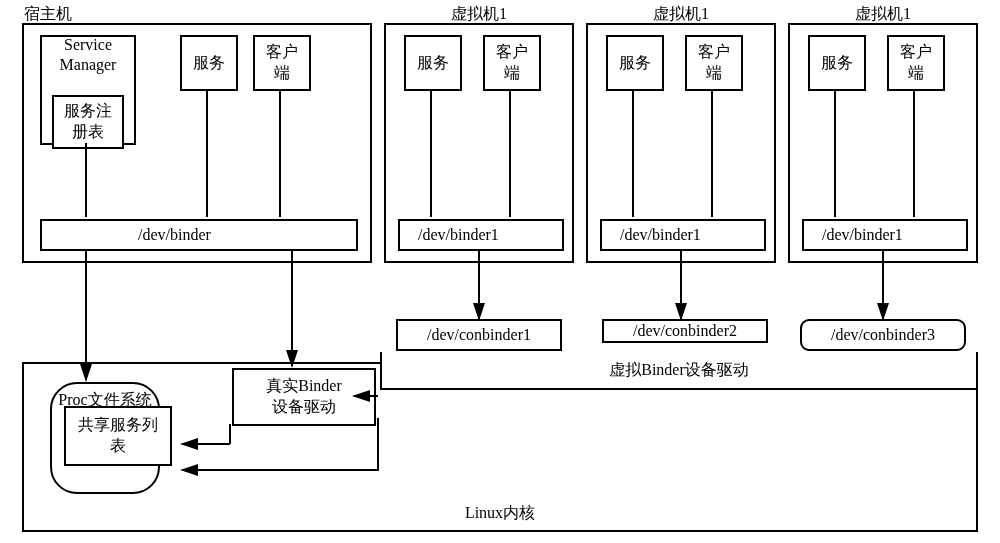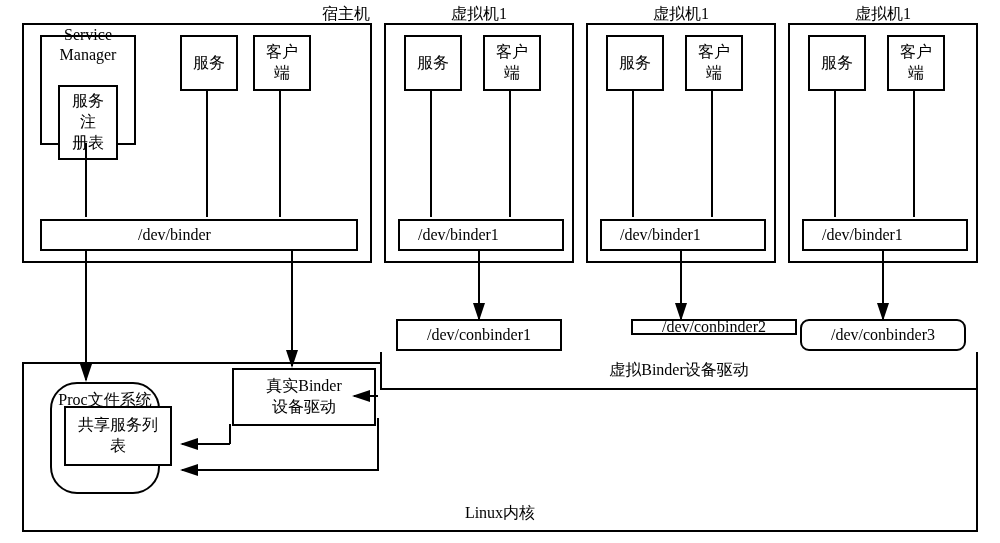--- a/index.html
+++ b/index.html
@@ -11,26 +11,26 @@
     .small-box { border: 2px solid #000; background: #fff; text-align: center; padding: 4px 6px; }
     svg { position: absolute; top: 0; left: 0; width: 1000px; height: 543px; pointer-events: none; }
     .inner-label { position: absolute; }
   </style>
 </head>
 <body>
 
 <div class="canvas">
 
   <div class="box" style="left:22px; top:23px; width:350px; height:240px;">
-    <div class="label" style="left:0; right:0; top:-21px; text-align:right;">宿主机</div>
+    <div class="label" style="left:0; right:0; top:-21px; text-align:left;">宿主机</div>
 
     <div class="box center-text" style="left:16px; top:10px; width:96px; height:110px; flex-direction:column;">
       <div style="white-space:pre-line; line-height:1.25; margin-top:4px;">Service
 Manager</div>
-      <div class="small-box center-text" style="margin-top:20px; width:60px; white-space:pre-line;">
+      <div class="small-box center-text" style="margin-top:20px; width:72px; white-space:pre-line;">
         <span style="white-space:pre-line;">服务注
 册表</span>
       </div>
     </div>
 
     <div class="box center-text" style="left:156px; top:10px; width:58px; height:56px;">
       <span>服务</span>
     </div>
     <div class="box center-text" style="left:229px; top:10px; width:58px; height:56px; white-space:pre-line;">
       <span style="white-space:pre-line;">客户
@@ -80,21 +80,21 @@
 端</span>
     </div>
     <div class="box" style="left:12px; top:194px; width:166px; height:32px;">
       <span class="inner-label" style="left:18px; top:5px;">/dev/binder1</span>
     </div>
   </div>
 
   <div class="box center-text" style="left:396px; top:319px; width:166px; height:32px;">
     <span>/dev/conbinder1</span>
   </div>
-  <div class="box center-text" style="left:631px; top:319px; width:166px; height:16px;">
+  <div class="box center-text" style="left:602px; top:319px; width:166px; height:24px;">
     <span>/dev/conbinder2</span>
   </div>
   <div class="box center-text" style="left:800px; top:319px; width:166px; height:32px;border-radius:9px;">
     <span>/dev/conbinder3</span>
   </div>
 
   <div class="box" style="left:22px; top:362px; width:956px; height:170px;">
     <div class="label" style="left:0; right:0; bottom:6px; text-align:center;">Linux内核</div>
 
     <div class="box" style="left:26px; top:18px; width:110px; height:112px;border-radius:27px;">

